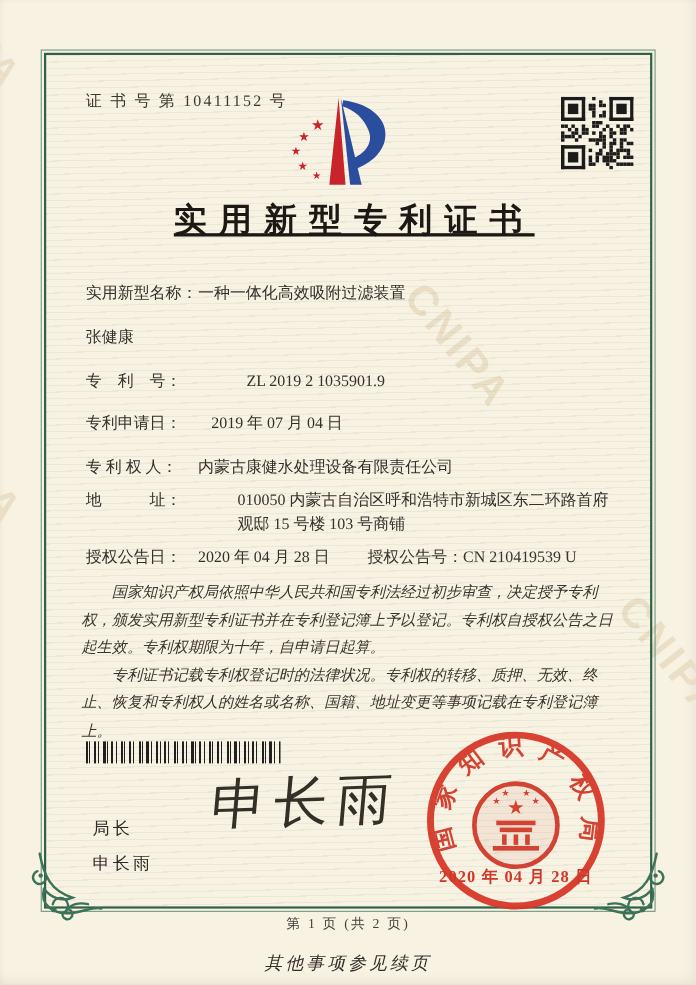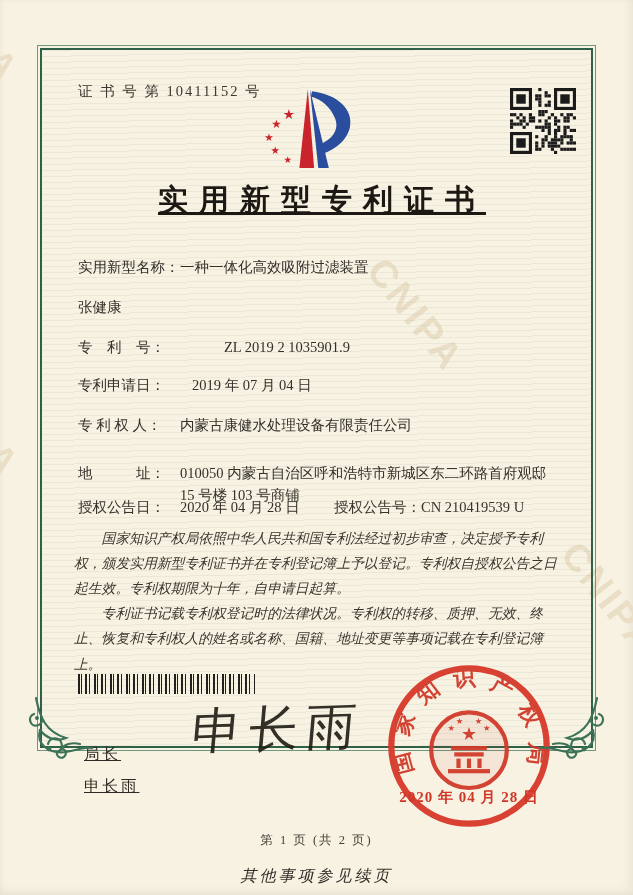--- a/index.html
+++ b/index.html
@@ -9,21 +9,21 @@
     background:#f8f2e3; overflow:hidden;
     font-family:"Liberation Serif", serif; color:#38332c;
     box-shadow: inset -4px -4px 10px rgba(0,0,0,0.05), inset 2px 0 4px rgba(0,0,0,0.03);
   }
   .watermark {
     position:absolute; font-family:"Liberation Sans", sans-serif;
     font-weight:bold; color:#eadfc6; letter-spacing:3px;
     transform:rotate(52deg); transform-origin:left top; z-index:1; user-select:none;
   }
   .border-frame {
-    position:absolute; left:40px; top:48px; width:553px; height:700px;
+    position:absolute; left:40px; top:48px; width:553px; height:778px;
     border:2px solid #2f6149; outline:1px solid #6e977e; outline-offset:2px;
     background:
       repeating-linear-gradient(179deg, rgba(130,165,140,0.12) 0px, rgba(130,165,140,0.12) 1px, transparent 1px, transparent 6px);
     z-index:2;
   }
   .cert-no { position:absolute; left:36px; top:32px; font-size:14.5px; letter-spacing:2px; color:#3c372f; }
   .logo { position:absolute; left:210px; top:36px; width:120px; height:84px; }
   .qr { position:absolute; left:468px; top:38px; }
   .title {
     position:absolute; left:0; top:130px; width:100%; text-align:center;
@@ -33,21 +33,21 @@
   .flabel { flex:0 0 102px; color:#33302a; }
   .fvalue { color:#33302a; max-width:386px; }
   .grant-col { position:absolute; left:256px; top:0; white-space:nowrap; }
   .paras { position:absolute; left:32px; top:476px; width:494px; font-size:13.8px; line-height:1.82; color:#3a352c; font-style:italic; }
   .paras p { text-indent:2em; }
   .barcode {
     position:absolute; left:36px; top:624px; width:177px; height:20px;
     background:
       repeating-linear-gradient(90deg,#20201e 0 2px, transparent 2px 3px, #20201e 3px 4px, transparent 4px 7px, #20201e 7px 9px, transparent 9px 11px, #20201e 11px 12px, transparent 12px 16px);
   }
-  .sig-block { position:absolute; left:42px; top:688px; font-size:15.5px; letter-spacing:3px; line-height:32px; color:#2e2a24;text-decoration:underline; }
+  .sig-block { position:absolute; left:42px; top:688px; font-size:15.5px; letter-spacing:3px; line-height:32px; color:#2e2a24; }
   .sig-script {
     position:absolute; left:150px; top:646px; font-size:50px; color:#232019;
     letter-spacing:7px; transform:rotate(-2deg) skewX(-7deg); opacity:.92;
     font-family:"DejaVu Serif", serif;
   }
   .seal { position:absolute; left:343px; top:612px; width:168px; height:168px; opacity:.95; }
   .seal-date {
     position:absolute; left:340px; top:738px; width:174px; text-align:center;
     font-size:15px; color:#cf3727; letter-spacing:1px; font-weight:bold;
   }
@@ -230,21 +230,21 @@
       <span class="fvalue">ZL 2019 2 1035901.9</span>
     </div>
     <div class="frow" style="top:324px;gap:12px;">
       <span class="flabel">专利申请日：</span>
       <span class="fvalue">2019 年 07 月 04 日</span>
     </div>
     <div class="frow" style="top:364px;">
       <span class="flabel">专 利 权 人：</span>
       <span class="fvalue">内蒙古康健水处理设备有限责任公司</span>
     </div>
-    <div class="frow" style="top:412px;">
+    <div class="frow" style="top:394px;gap:36px;">
       <span class="flabel">地　　　址：</span>
       <span class="fvalue">010050 内蒙古自治区呼和浩特市新城区东二环路首府观邸 15 号楼 103 号商铺</span>
     </div>
     <div class="frow" style="top:446px;">
       <span class="flabel">授权公告日：</span>
       <span class="fvalue">2020 年 04 月 28 日</span>
       <span class="grant-col">
         <span>授权公告号：</span><span>CN 210419539 U</span>
       </span>
     </div>

